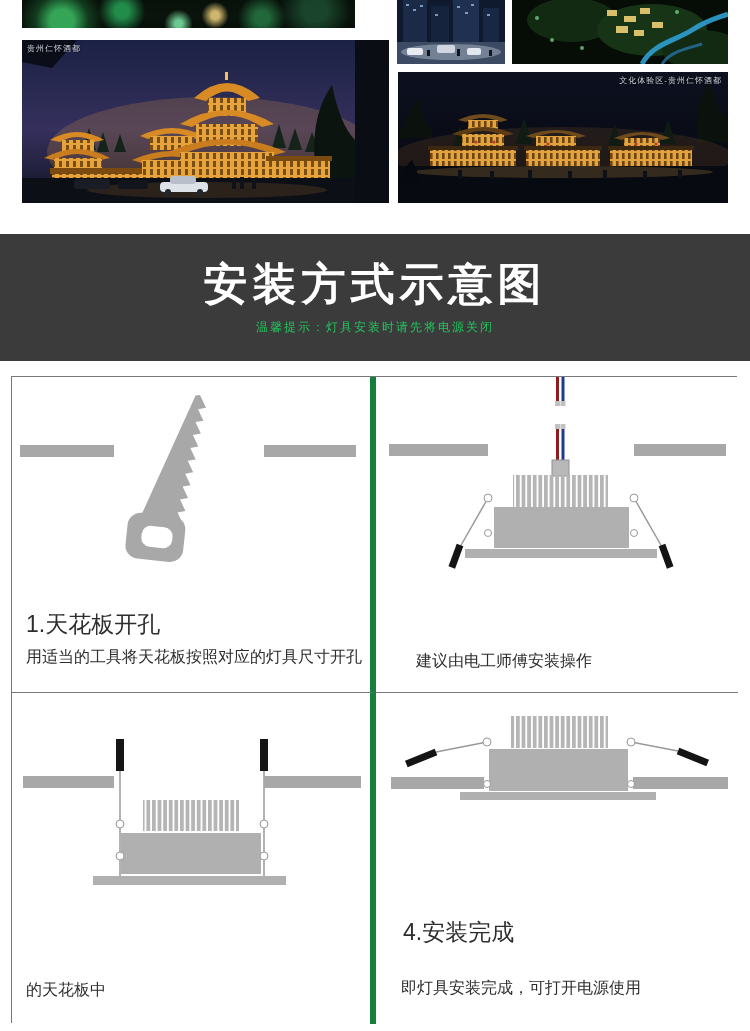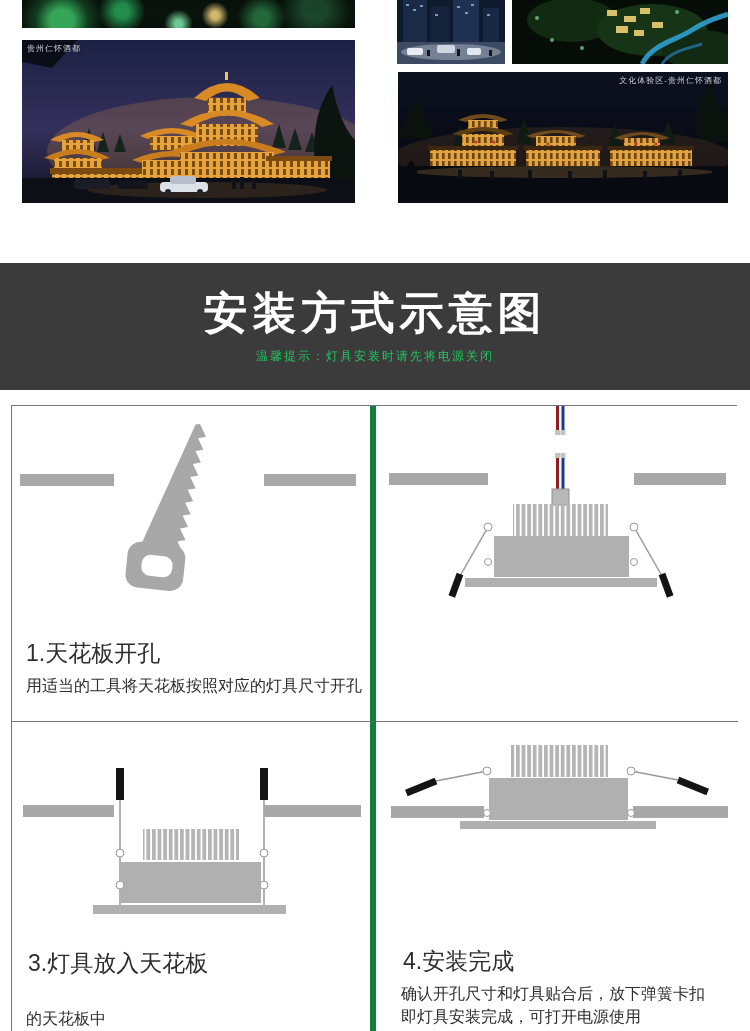--- a/index.html
+++ b/index.html
@@ -1,34 +1,34 @@
 <!DOCTYPE html>
 <html><head>
 <meta charset="utf-8">
 <style>
   html,body{margin:0;padding:0;}
   body{
     width:750px;height:1031px;position:relative;background:#ffffff;
     font-family:"Liberation Sans","DejaVu Sans",sans-serif;
     -webkit-font-smoothing:antialiased;overflow:hidden;
   }
-  .abs{position:absolute;margin-top:29px;}
+  .abs{position:absolute;}
 
   
   .photo{position:absolute;overflow:hidden;background:#0a0d14;}
   #photo-strip{left:22px;top:0;width:333px;height:28px;
     background:
       radial-gradient(circle at 12% 75%, rgba(60,190,100,.85) 0 4%, rgba(30,120,60,.4) 9%, transparent 14%),
       radial-gradient(circle at 30% 40%, rgba(40,170,90,.8) 0 3%, transparent 10%),
       radial-gradient(circle at 47% 85%, rgba(120,220,160,.9) 0 2%, transparent 8%),
       radial-gradient(circle at 58% 55%, rgba(230,200,120,.9) 0 2%, transparent 7%),
       radial-gradient(circle at 72% 65%, rgba(50,160,90,.6) 0 3%, transparent 10%),
       radial-gradient(circle at 88% 35%, rgba(40,110,70,.55) 0 4%, transparent 12%),
       linear-gradient(180deg,#071009 0%,#0a140c 55%,#061008 100%);}
-  #photo-temple{left:22px;top:40px;width:333px;height:163px;}
+  #photo-temple{left:22px;top:40px;width:367px;height:163px;}
   #photo-city{left:397px;top:0;width:108px;height:64px;}
   #photo-aerial{left:512px;top:0;width:216px;height:64px;}
   #photo-street{left:398px;top:72px;width:330px;height:131px;}
   .photo-label{
     position:absolute;color:#cfd6df;font-size:8px;line-height:10px;
     letter-spacing:1px;text-shadow:0 0 2px #000;white-space:nowrap;}
   #temple-label{left:5px;top:4px;}
   #street-label{right:6px;top:4px;}
 
   
@@ -282,20 +282,21 @@
           <rect x="-3.5" y="0" width="7" height="24" fill="#141414"></rect>
         </g>
       <g transform="translate(286,168) rotate(-20)">
           <rect x="-3.5" y="0" width="7" height="24" fill="#141414"></rect>
         </g>
       <circle cx="112" cy="121" r="4" fill="#fff" stroke="#999"></circle>
       <circle cx="258" cy="121" r="4" fill="#fff" stroke="#999"></circle>
       <circle cx="112" cy="156" r="3.5" fill="#fff" stroke="#999"></circle>
       <circle cx="258" cy="156" r="3.5" fill="#fff" stroke="#999"></circle>
     </svg>
+    <div class="step-desc" style="left:40px;top:272px">建议由电工师傅安装操作</div>
   </div>
 
   <div class="cell br">
     <svg class="illus" width="364" height="225" viewBox="0 0 364 225">
       <defs>
         <pattern id="fins3" width="5.6" height="8" patternUnits="userSpaceOnUse">
           <rect width="3.8" height="8" fill="#b5b5b5"></rect>
         </pattern>
       </defs>
       <line x1="108" y1="78" x2="108" y2="183" stroke="#999" stroke-width="1.5"></line>
@@ -305,21 +306,20 @@
       <rect x="11" y="83" width="91" height="12" fill="#a8a8a8"></rect>
       <rect x="252" y="83" width="97" height="12" fill="#a8a8a8"></rect>
       <rect x="131" y="107" width="96" height="31" fill="url(#fins3)"></rect>
       <rect x="109" y="140" width="140" height="41" fill="#b0b0b0"></rect>
       <rect x="81" y="183" width="193" height="9" fill="#b0b0b0"></rect>
       <circle cx="108" cy="131" r="4" fill="#fff" stroke="#999"></circle>
       <circle cx="252" cy="131" r="4" fill="#fff" stroke="#999"></circle>
       <circle cx="108" cy="163" r="4" fill="#fff" stroke="#999"></circle>
       <circle cx="252" cy="163" r="4" fill="#fff" stroke="#999"></circle>
     </svg>
-    <div class="step-title" style="left:16px;top:226px">3.灯具放入天花板</div>
     <div class="step-desc" style="left:14px;top:285px">的天花板中</div>
   </div>
 
   <div class="cell">
     <svg class="illus" width="362" height="215" viewBox="0 0 362 215">
       <defs>
         <pattern id="fins4" width="5.6" height="8" patternUnits="userSpaceOnUse">
           <rect width="3.8" height="8" fill="#b5b5b5"></rect>
         </pattern>
       </defs>
@@ -335,16 +335,15 @@
         </g>
       <g transform="translate(302,58) rotate(-68)">
           <rect x="-3.5" y="0" width="7" height="32" fill="#141414"></rect>
         </g>
       <circle cx="111" cy="49" r="4" fill="#fff" stroke="#999"></circle>
       <circle cx="255" cy="49" r="4" fill="#fff" stroke="#999"></circle>
       <circle cx="111" cy="91" r="3.5" fill="#fff" stroke="#999"></circle>
       <circle cx="255" cy="91" r="3.5" fill="#fff" stroke="#999"></circle>
     </svg>
     <div class="step-title" style="left:27px;top:224px">4.安装完成</div>
-    <div class="step-desc" style="left:25px;top:260px">确认开孔尺寸和灯具贴合后，放下弹簧卡扣</div>
     <div class="step-desc" style="left:25px;top:283px">即灯具安装完成，可打开电源使用</div>
   </div>
 </div>
 
 </body></html>

